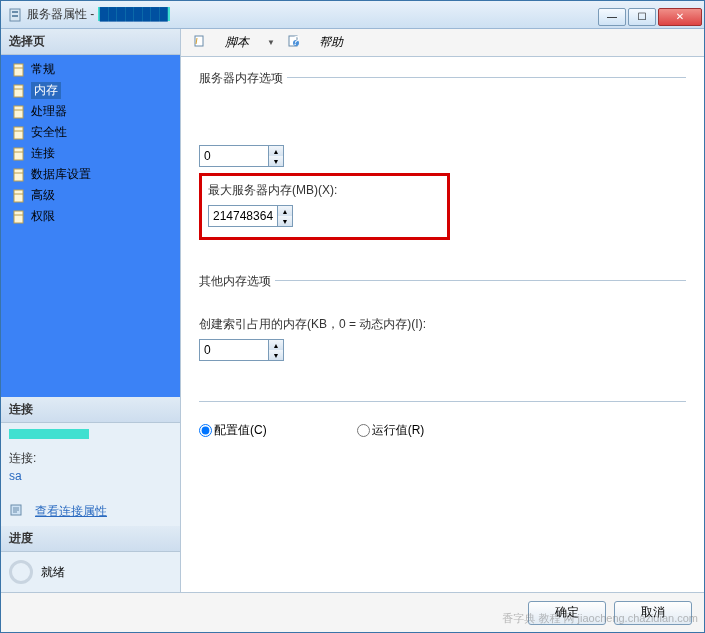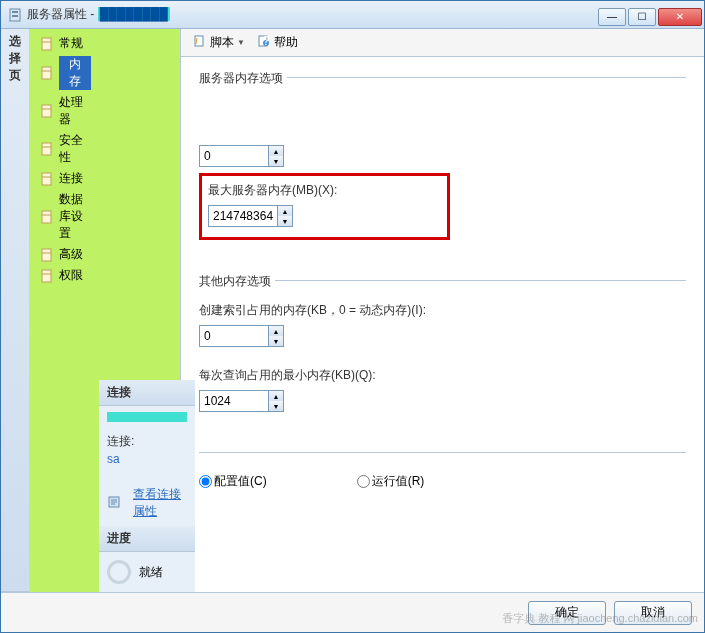--- a/index.html
+++ b/index.html
@@ -6,39 +6,39 @@
 body { background: #fff; }
 .window { width: 705px; height: 633px; border: 1px solid #3a74a8; background: #fff; position: relative; }
 .titlebar { height: 28px; background: linear-gradient(#e8f1fa, #cde0f2); display: flex; align-items: center; padding-left: 6px; border-bottom: 1px solid #9bb7d4; }
 .titlebar-icon { width: 16px; height: 16px; margin-right: 4px; }
 .titlebar-text { flex: 1; color: #333; }
 .server-name { background: #40e0d0; color: #0050a0; padding: 0 2px; }
 .win-btns { display: flex; }
 .win-btn { width: 28px; height: 18px; margin: 4px 2px 0 0; border: 1px solid #7a9bb8; background: linear-gradient(#f5faff,#cfe3f5); border-radius: 2px; display: flex; align-items: center; justify-content: center; font-size: 10px; cursor: pointer; }
 .win-btn.close { width: 44px; background: linear-gradient(#f08f88,#d44); color: #fff; border-color: #a03030; }
 .content { display: flex; height: calc(100% - 28px - 40px); }
-.left-panel { width: 180px; background: #bef264; border-right: 1px solid #b5c7d8; display: flex; flex-direction: row; }
+.left-panel { width: 180px; background: #3b82f6; border-right: 1px solid #b5c7d8; display: flex; flex-direction: column; }
 .section-header { background: linear-gradient(#e0ebf5,#cdddee); padding: 4px 8px; font-weight: bold; color: #333; border-bottom: 1px solid #b5c7d8; }
 .nav-list { list-style: none; padding: 4px 0; }
 .nav-item { padding: 2px 8px 2px 10px; display: flex; align-items: center; cursor: pointer; }
-.nav-item.selected .nav-label { background: #2a6ac0; color: #fff; padding: 0 10px; }
+.nav-item.selected .nav-label { background: #2a6ac0; color: #fff; padding: 0 3px; }
 .nav-icon { width: 16px; height: 16px; margin-right: 4px; display: inline-block; }
 .nav-icon svg { width: 16px; height: 16px; }
 .conn-section { margin-top: auto; }
 .conn-body { padding: 6px 8px; background: #e7f0f8; flex: 1; }
 .conn-label { color: #333; margin-bottom: 2px; }
 .conn-value { color: #2a6ac0; margin-bottom: 8px; }
 .conn-value.masked { background: #40e0d0; display: inline-block; width: 80px; height: 10px; }
 .link { color: #2a6ac0; text-decoration: underline; cursor: pointer; }
 .link-row { display: flex; align-items: center; gap: 12px; margin-top: 20px; }
 .progress-body { padding: 8px; display: flex; align-items: center; gap: 8px; background: #e7f0f8; }
 .progress-icon { width: 24px; height: 24px; border: 3px solid #c8d4e0; border-radius: 50%; }
 .right-panel { flex: 1; display: flex; flex-direction: column; }
 .toolbar { height: 28px; border-bottom: 1px solid #b5c7d8; display: flex; align-items: center; padding: 0 8px; gap: 4px; background: #f5f5f5; }
-.tb-btn { display: flex; align-items: center; gap: 3px; padding: 2px 4px; cursor: pointer; }
+.tb-btn { display: flex; align-items: center; gap: 18px; padding: 2px 4px; cursor: pointer; font-style: italic; }
 .tb-dropdown { font-size: 8px; color: #555; }
 .main { flex: 1; padding: 20px 18px 10px 18px; overflow: auto; }
 .fieldset { border: none; border-top: 1px solid #b5c7d8; padding: 0; margin-bottom: 40px; position: relative; }
 .legend { position: relative; top: -8px; background: #fff; padding: 0 4px 0 0; color: #333; display: inline-block; }
 .field-group { margin: 20px 0 10px 0; }
 .field-label { display: block; margin-bottom: 6px; color: #333; }
 .spinner { display: inline-flex; border: 1px solid #7a9bb8; }
 .spinner input { border: none; padding: 2px 4px; width: 68px; outline: none; }
 .spinner-btns { display: flex; flex-direction: column; border-left: 1px solid #7a9bb8; }
 .spinner-btns button { width: 14px; height: 10px; border: none; background: linear-gradient(#f0f5fa,#d5e2ef); font-size: 7px; line-height: 7px; cursor: pointer; padding: 0; }
@@ -198,41 +198,31 @@
                   <button>▲</button>
                   <button>▼</button>
                 </div>
             </div>
           </div>
         </div>
 
         <div class="fieldset">
           <span class="legend">其他内存选项</span>
 
-          <div class="field-group" style="margin-top:4px">
+          <div class="field-group" style="margin-top:18px">
             <label class="field-label">创建索引占用的内存(KB，0 = 动态内存)(I):</label>
             <div class="spinner">
               <input value="0" style="">
               <div class="spinner-btns">
                   <button>▲</button>
                   <button>▼</button>
                 </div>
             </div>
           </div>
 
-          <div class="field-group">
-            <label class="field-label">每次查询占用的最小内存(KB)(Q):</label>
-            <div class="spinner">
-              <input value="1024" style="">
-              <div class="spinner-btns">
-                  <button>▲</button>
-                  <button>▼</button>
-                </div>
-            </div>
-          </div>
         </div>
 
         <div class="bottom-row">
           <label class="radio-wrap">
             <input type="radio" name="vm" checked="" style="">
             <span>配置值(C)</span>
           </label>
           <label class="radio-wrap">
             <input type="radio" name="vm" style="">
             <span>运行值(R)</span>

